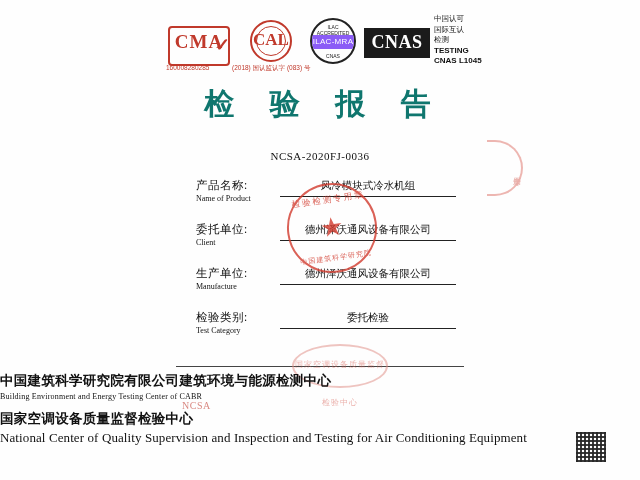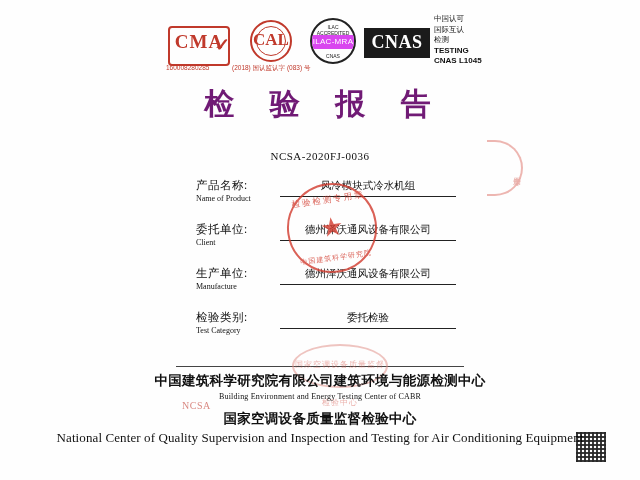--- a/index.html
+++ b/index.html
@@ -83,21 +83,21 @@
     border-radius: 50%;
     margin: 0 auto;
     box-sizing: border-box;
     position: relative;
     overflow: hidden;
   }
   .ilac-circle .ilac-band {
     position: absolute;
     left: 0; right: 0; top: 15px;
     height: 14px;
-    background: #d946ef;
+    background: #8b5cf6;
     color: #fff;
     font-size: 8px;
     line-height: 14px;
     font-family: "Liberation Sans", sans-serif;
     letter-spacing: 0.3px;
   }
   .ilac-circle .ilac-top,
   .ilac-circle .ilac-bot {
     position: absolute;
     left: 0; right: 0;
@@ -140,21 +140,21 @@
   
   .title-cn {
     position: absolute;
     left: 0; right: 5px;
     top: 84px;
     text-align: center;
     font-family: "Liberation Serif", serif;
     font-size: 30px;
     font-weight: bold;
     letter-spacing: 14px;
-    color: #701a75;
+    color: #0f766e;
     text-indent: 14px;
   }
   .title-en {
     position: absolute;
     left: 0; right: 0;
     top: 122px;
     text-align: center;
     font-family: "Liberation Serif", serif;
     font-size: 21px;
     letter-spacing: 2px;
@@ -222,21 +222,21 @@
     position: absolute;
     left: 176px;
     right: 176px;
     top: 366px;
     border-top: 1px solid #444;
   }
   .footer {
     position: absolute;
     left: 0; right: 0;
     top: 372px;
-    text-align: center;
+    text-align: left;
   }
   .footer .org-cn {
     font-family: "Liberation Serif", serif;
     font-size: 13.5px;
     font-weight: bold;
     color: #111;
     letter-spacing: 0.3px;
   }
   .footer .org-en {
     font-family: "Liberation Serif", serif;

